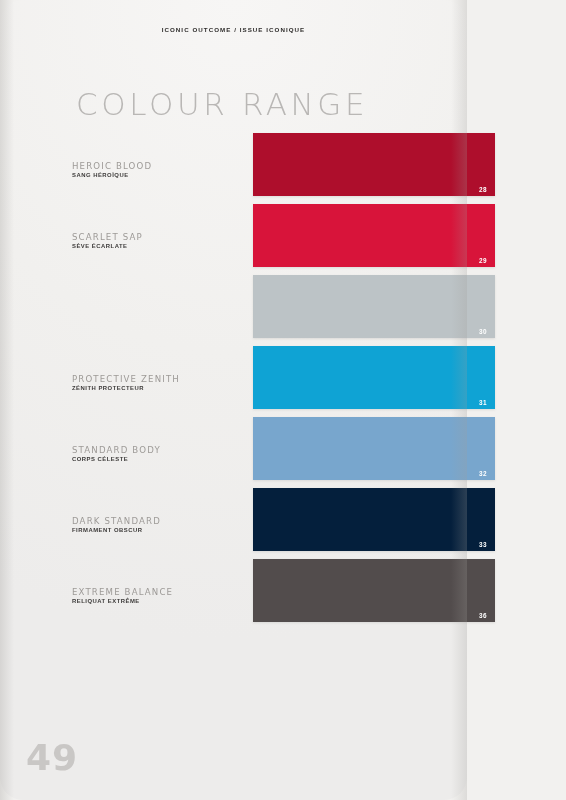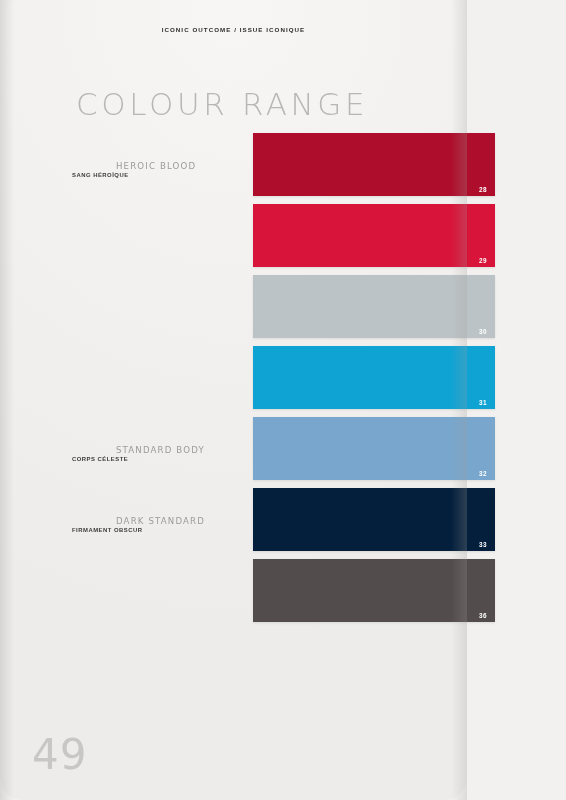--- a/index.html
+++ b/index.html
@@ -87,21 +87,20 @@
     transform: translateY(-50%);
   }
 
   .label-en {
     font-size: 8.6px;
     letter-spacing: 1.15px;
     color: #9d9a97;
     font-weight: 400;
     white-space: nowrap;
     font-family: "DejaVu Sans", sans-serif;
-    margin-left: 44px;
   }
 
   .label-fr {
     font-size: 5.9px;
     letter-spacing: 0.5px;
     color: #3c3a39;
     font-weight: 700;
     margin-top: 1px;
     white-space: nowrap;
   }
@@ -120,27 +119,27 @@
     right: 8px;
     bottom: 3px;
     font-size: 6.4px;
     letter-spacing: 0.4px;
     color: #ffffff;
     font-weight: 600;
   }
 
   .folio {
     position: absolute;
-    left: 32px;
+    left: 26px;
     bottom: 24px;
-    font-size: 42px;
+    font-size: 36px;
     line-height: 1;
     letter-spacing: 1px;
     color: #c9c7c5;
-    font-weight: 400;
+    font-weight: 700;
     font-family: "DejaVu Sans", sans-serif;
   }
 </style>
 </head>
 <body>
 
 <div class="page">
 
   <div class="running-head">ICONIC OUTCOME / ISSUE ICONIQUE</div>
 
@@ -150,30 +149,38 @@
       <div class="swatch-row">
         <div class="label-block">
           <div class="label-en">HEROIC BLOOD</div>
           <div class="label-fr">SANG HÉROÏQUE</div>
         </div>
         <div class="swatch" style="background-color: rgb(174, 14, 44);">
           <div class="swatch-number">28</div>
         </div>
       </div>
       <div class="swatch-row">
+        <div class="label-block">
+          <div class="label-en">SCARLET SAP</div>
+          <div class="label-fr">SÈVE ÉCARLATE</div>
+        </div>
         <div class="swatch" style="background-color: rgb(216, 20, 58);">
           <div class="swatch-number">29</div>
         </div>
       </div>
       <div class="swatch-row">
         <div class="swatch" style="background-color: rgb(188, 195, 198);">
           <div class="swatch-number">30</div>
         </div>
       </div>
       <div class="swatch-row">
+        <div class="label-block">
+          <div class="label-en">PROTECTIVE ZENITH</div>
+          <div class="label-fr">ZÉNITH PROTECTEUR</div>
+        </div>
         <div class="swatch" style="background-color: rgb(15, 163, 212);">
           <div class="swatch-number">31</div>
         </div>
       </div>
       <div class="swatch-row">
         <div class="label-block">
           <div class="label-en">STANDARD BODY</div>
           <div class="label-fr">CORPS CÉLESTE</div>
         </div>
         <div class="swatch" style="background-color: rgb(120, 166, 205);">
@@ -183,20 +190,24 @@
       <div class="swatch-row">
         <div class="label-block">
           <div class="label-en">DARK STANDARD</div>
           <div class="label-fr">FIRMAMENT OBSCUR</div>
         </div>
         <div class="swatch" style="background-color: rgb(4, 31, 60);">
           <div class="swatch-number">33</div>
         </div>
       </div>
       <div class="swatch-row">
+        <div class="label-block">
+          <div class="label-en">EXTREME BALANCE</div>
+          <div class="label-fr">RELIQUAT EXTRÊME</div>
+        </div>
         <div class="swatch" style="background-color: rgb(82, 76, 76);">
           <div class="swatch-number">36</div>
         </div>
       </div>
     </div>
 
   <div class="folio">49</div>
 
 </div>
 

